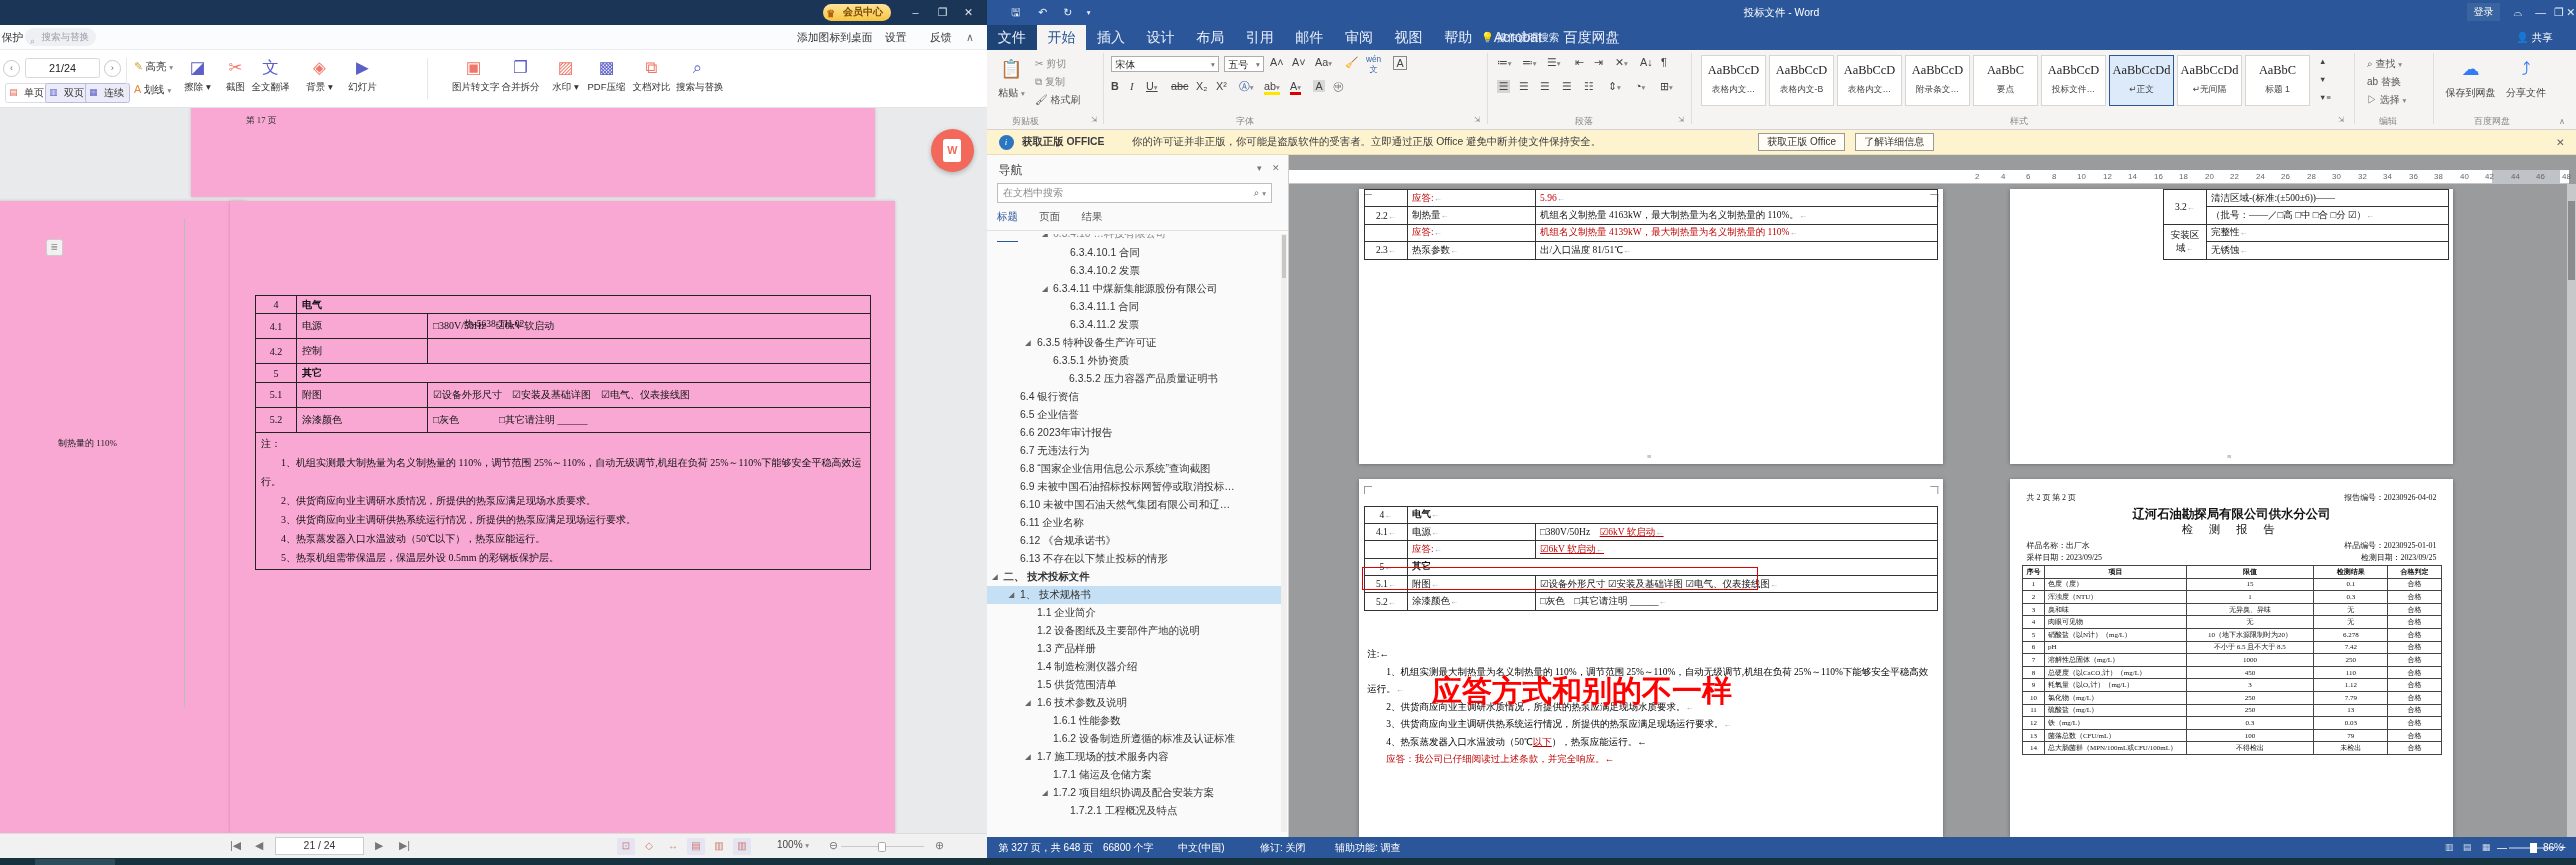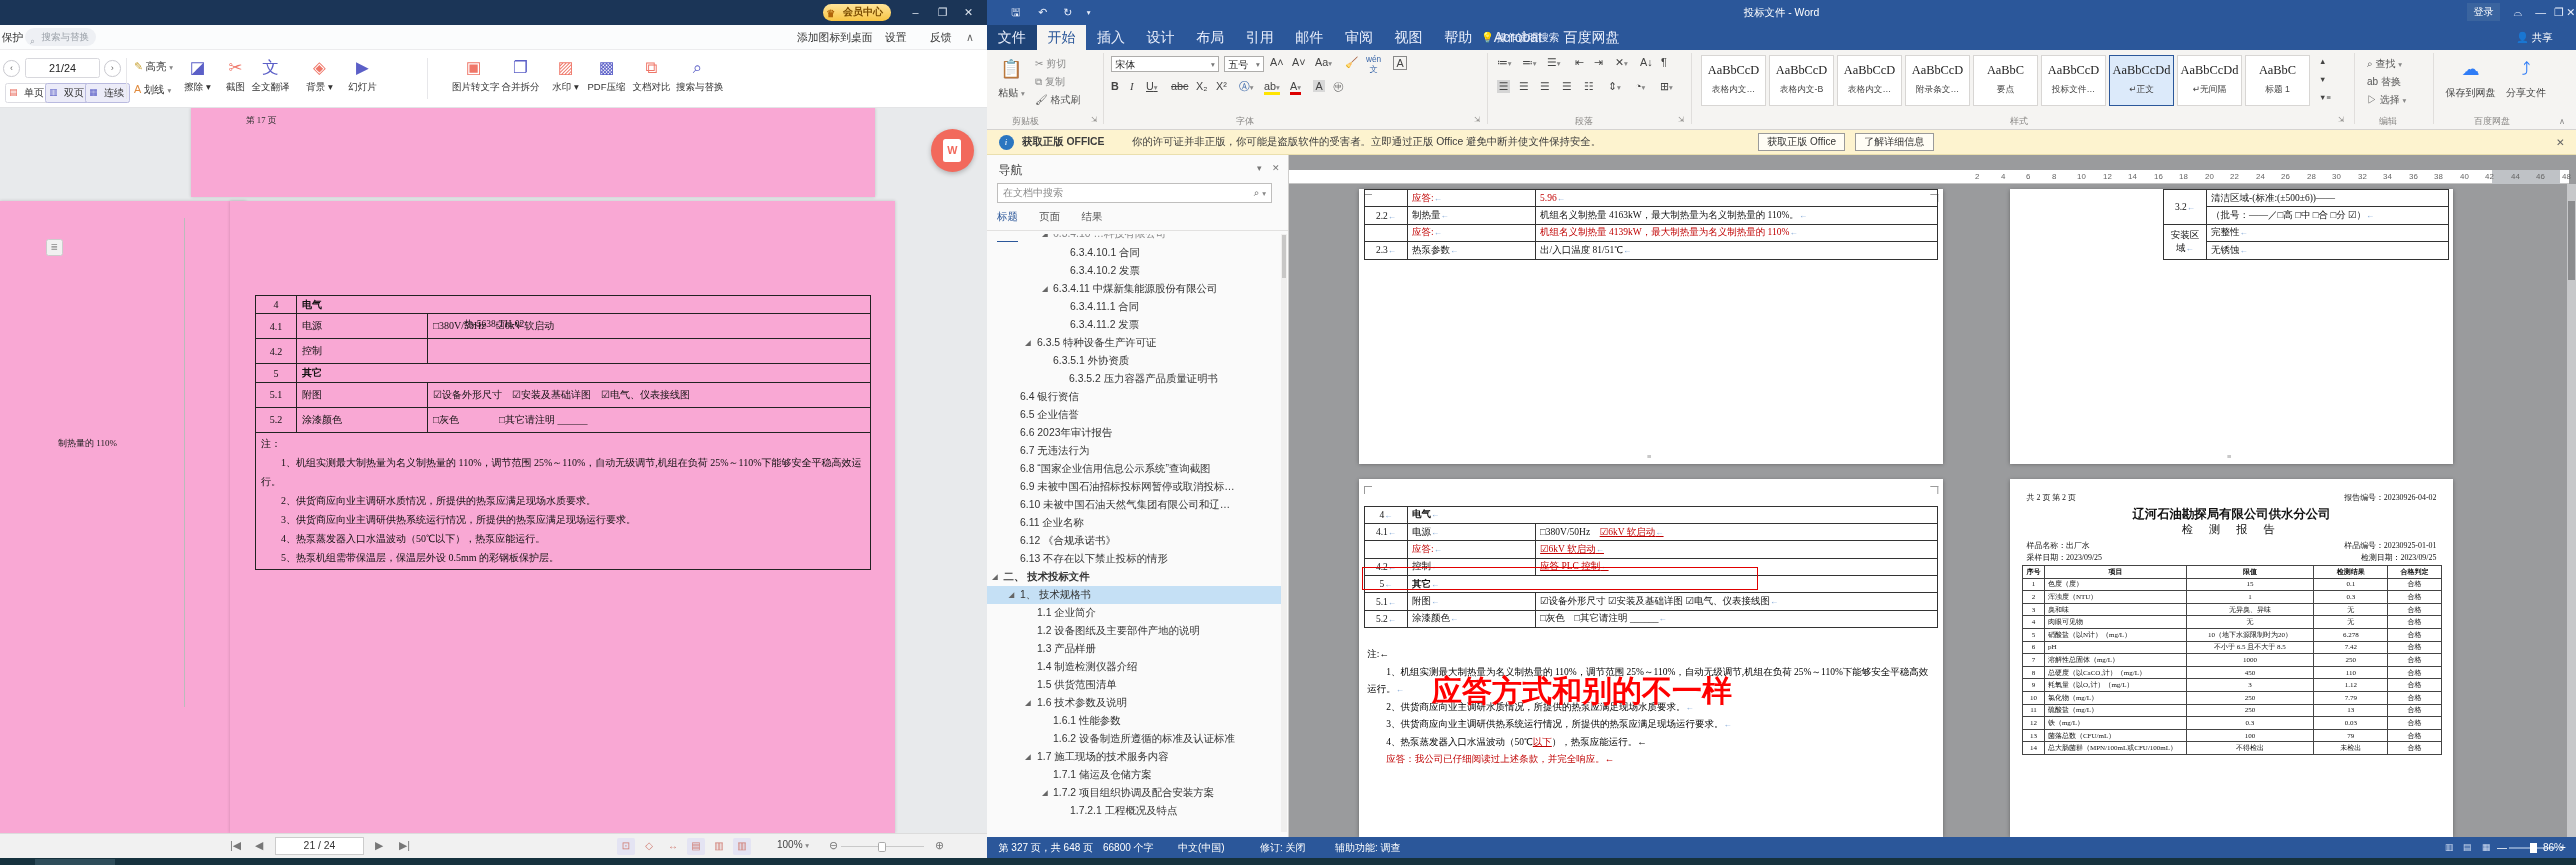--- a/index.html
+++ b/index.html
@@ -639,25 +639,20 @@
                 <td class="c1"><span>4.1</span><span class="mark">←</span></td>
                 <td class="c2"><span>电源</span><span class="mark">←</span></td>
                 <td><span>□380V/50Hz　</span><span class="redu"><span>☑6kV 软启动</span><span class="mark">←</span></span></td>
               </tr>
               <tr>
                 <td class="c1"><span></span></td>
                 <td class="c2"><span class="red">应答:</span><span class="mark">←</span></td>
                 <td><span class="redu"><span>☑6kV 软启动</span><span class="mark">←</span></span></td>
               </tr>
               <tr>
-                <td class="c1"><span>4.2</span><span class="mark">←</span></td>
-                <td class="c2"><span>控制</span><span class="mark">←</span></td>
-                <td><span class="redu"><span>应答 PLC 控制</span><span class="mark">←</span></span></td>
-              </tr>
-              <tr>
                 <td class="c1"><span>5</span><span class="mark">←</span></td>
                 <td colspan="2" style="font-weight: bold;"><span>其它</span><span class="mark">←</span></td>
               </tr>
               <tr>
                 <td class="c1"><span>5.1</span><span class="mark">←</span></td>
                 <td class="c2"><span>附图</span><span class="mark">←</span></td>
                 <td><span>☑设备外形尺寸 ☑安装及基础详图 ☑电气、仪表接线图</span><span class="mark">←</span></td>
               </tr>
               <tr>
                 <td class="c1"><span>5.2</span><span class="mark">←</span></td>

